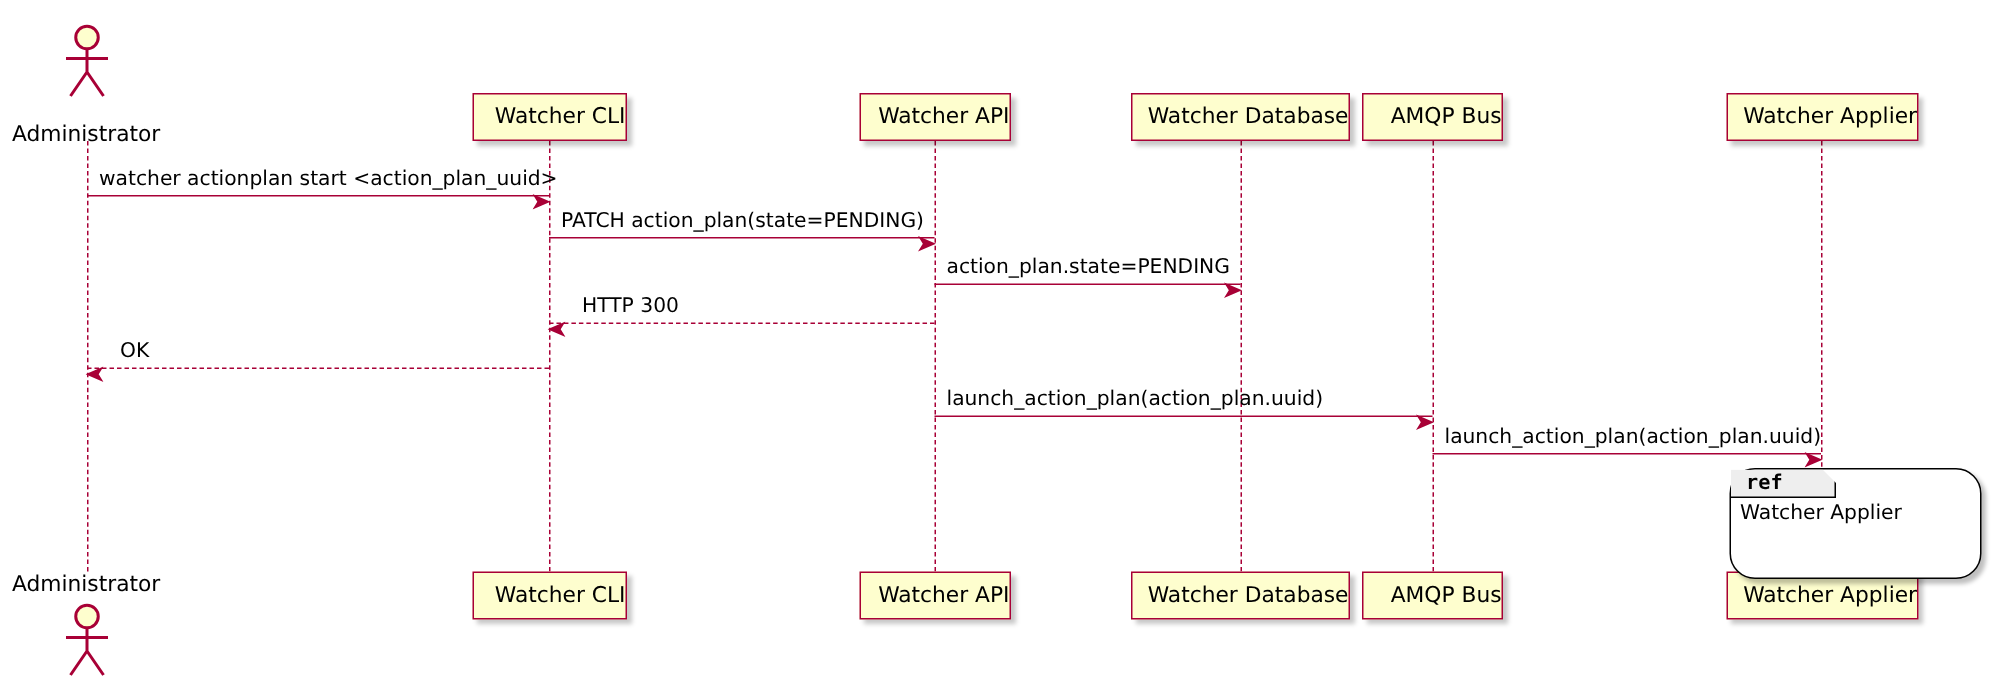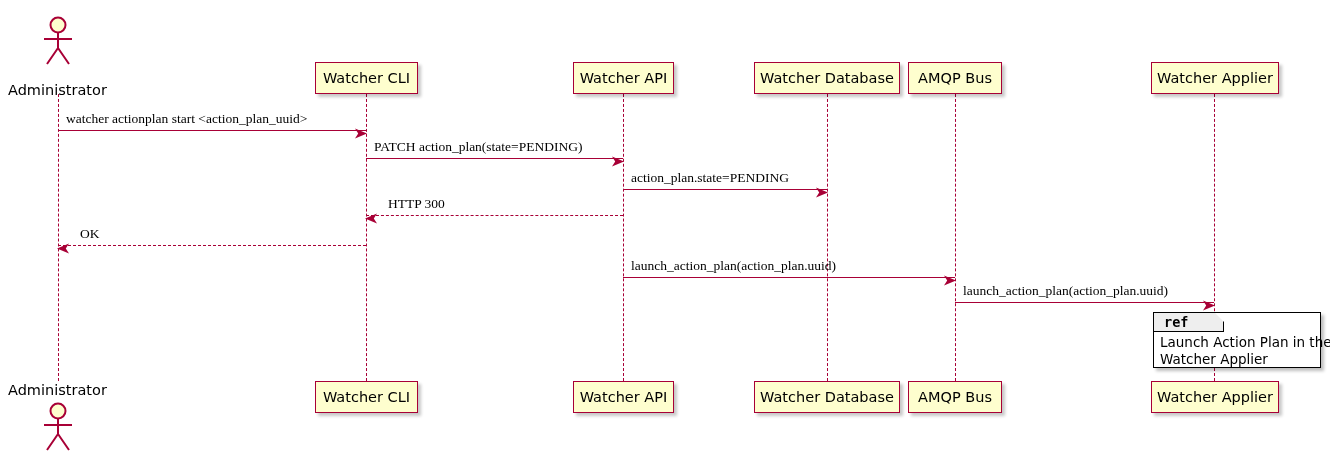--- a/index.html
+++ b/index.html
@@ -16,33 +16,33 @@
   }
 
   
   .participant{
     position:absolute;
     background:#FEFECE;
     border:1.5px solid #A80036;
     box-shadow:3px 3px 3px rgba(0,0,0,0.22);
     height:32px;
     box-sizing:border-box;
-    display:flex;align-items:center;justify-content:center;
+    display:flex;align-items:center;justify-content:flex-end;
     font-size:14.5px;color:#000;white-space:nowrap;
   }
 
   
   .actor{position:absolute;width:44px;height:50px;}
   .actor svg{display:block;overflow:visible;}
   .actor-label{
     position:absolute;font-size:14.5px;color:#000;white-space:nowrap;
   }
 
   
-  .msg{position:absolute;height:1px;font-family:Liberation Serif, serif;}
+  .msg{position:absolute;height:1px;}
   .msg .line{
     position:absolute;left:0;top:0;height:0;width:100%;
     border-top:1.6px solid #A80036;
   }
   .msg.dashed .line{border-top:1.6px dashed #A80036;}
   .msg .label{
     position:absolute;bottom:4px;font-size:13.5px;color:#000;white-space:nowrap;
   }
   .msg.right .label{left:8px;}
   .msg.left  .label{left:22px;}
@@ -178,22 +178,21 @@
         </svg></div>
       <div class="label">launch_action_plan(action_plan.uuid)</div>
     </div>
     <div class="msg right" style="left: 955px; top: 290px; width: 259px;">
       <div class="line"></div>
       <div class="arrowhead"><svg width="12" height="11" viewBox="0 0 12 11">
           <path d="M12 5.5 L0 0.4 L3.2 5.5 L0 10.6 Z" fill="#A80036"></path>
         </svg></div>
       <div class="label">launch_action_plan(action_plan.uuid)</div>
     </div>
-    <div class="ref-box" style="left: 1153px; top: 300px; width: 168px; height: 56px;">
+    <div class="ref-box" style="left: 1153px; top: 300px; width: 168px; height: 74px; border-radius: 17px;">
       <div class="ref-tab" style="width: 70px;">
         <span>ref</span>
       </div>
       <div class="ref-body">
-        <div>Launch Action Plan in the</div>
         <div>Watcher Applier</div>
       </div>
     </div>
   </div>
 
 </body></html>

